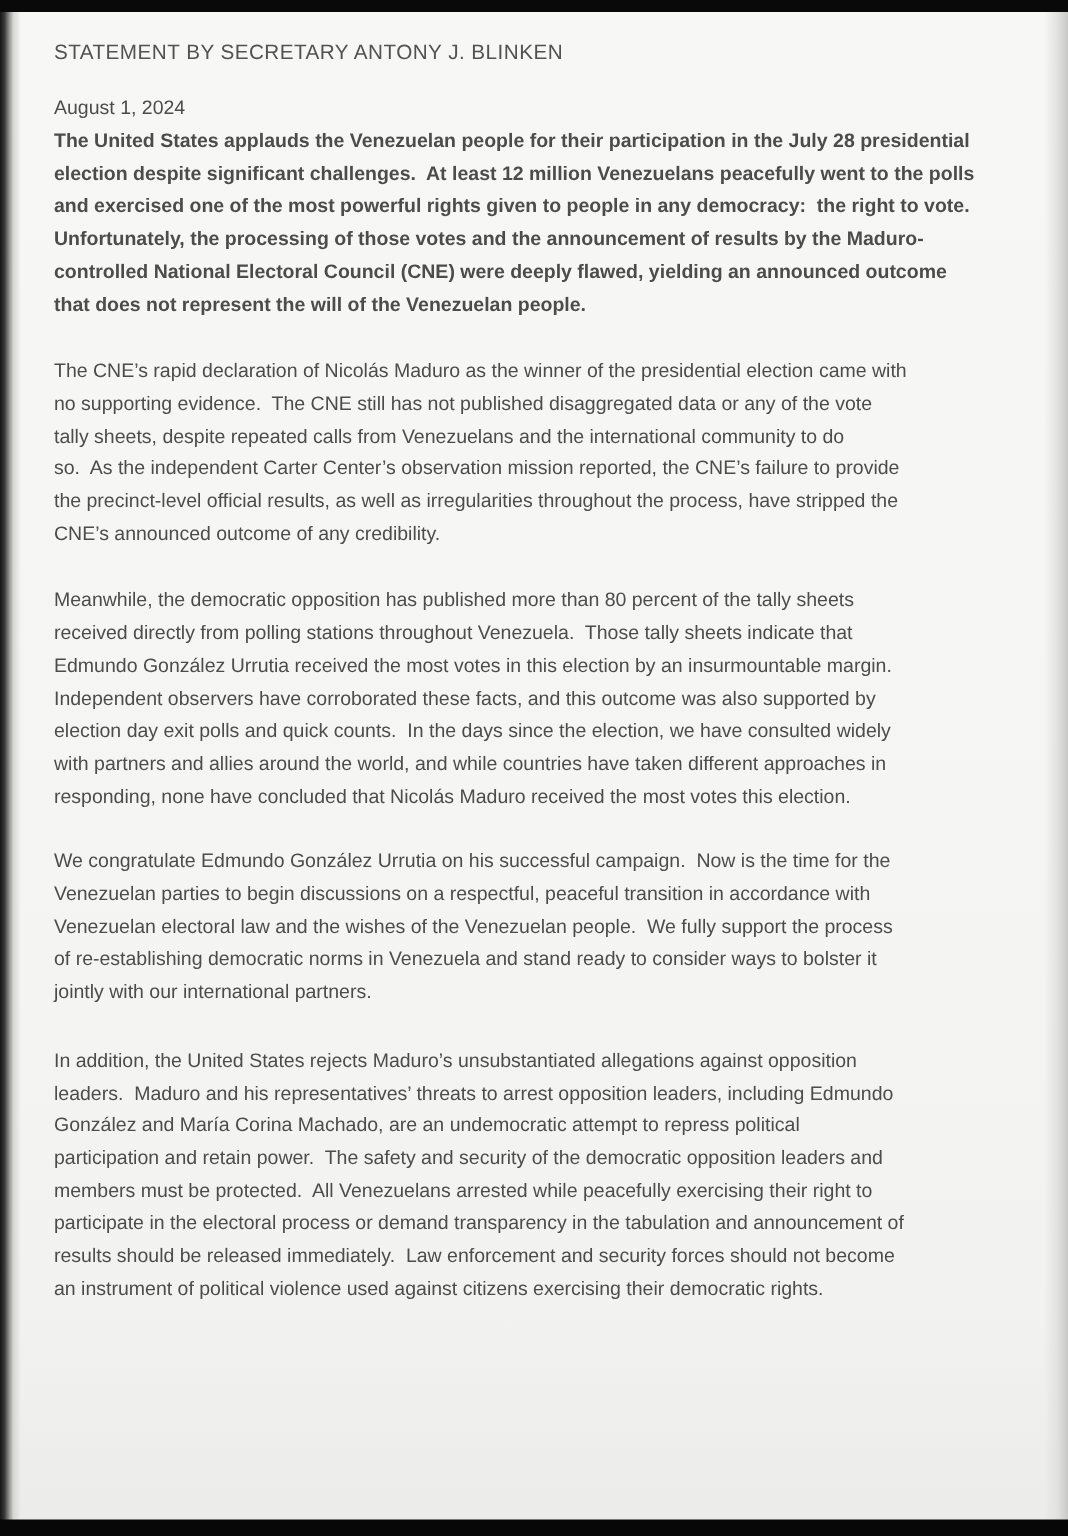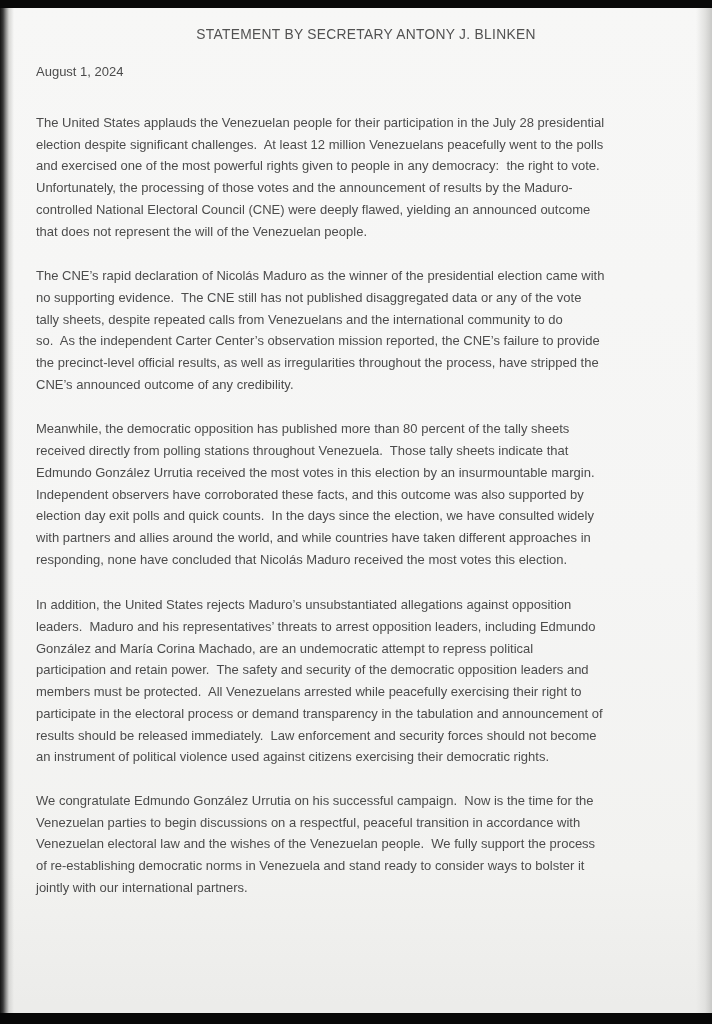--- a/index.html
+++ b/index.html
@@ -48,21 +48,20 @@
     left: 36px;
     top: 8px;
     width: 660px;
     color: #4c4c4c;
     font-size: 13px;
     line-height: 21.7px;
     filter: blur(0.3px);
   }
   .doc-title {
     margin: 16px 0 12px 0;
-    text-align: center;
     font-size: 13.8px;
     font-weight: 400;
     letter-spacing: 0.3px;
     color: #525252;
     line-height: 22px;
   }
   .doc-date {
     margin: 15px 0 0 0;
     line-height: 22px;
   }
@@ -72,21 +71,22 @@
     font-weight: 400;
     font-size: 13.2px;
     line-height: 22px;
     color: #4e4e4e;
   }
   .para {
     margin: 23px 0 0 0;
     white-space: pre;
   }
   .para.first {
-    margin-top: 29px;
+    margin-top: 0;
+    font-weight: bold;
   }
   .para.p4, .para.p5 {
     margin-top: 24px;
   }
   .para.p6 {
     margin-top: 22px;
   }
 </style>
 </head>
 <body>
@@ -107,32 +107,32 @@
 so.  As the independent Carter Center’s observation mission reported, the CNE’s failure to provide
 the precinct-level official results, as well as irregularities throughout the process, have stripped the
 CNE’s announced outcome of any credibility.</p>
     <p class="para">Meanwhile, the democratic opposition has published more than 80 percent of the tally sheets
 received directly from polling stations throughout Venezuela.  Those tally sheets indicate that
 Edmundo González Urrutia received the most votes in this election by an insurmountable margin.
 Independent observers have corroborated these facts, and this outcome was also supported by
 election day exit polls and quick counts.  In the days since the election, we have consulted widely
 with partners and allies around the world, and while countries have taken different approaches in
 responding, none have concluded that Nicolás Maduro received the most votes this election.</p>
+    <p class="para p6">We congratulate Edmundo González Urrutia on his successful campaign.  Now is the time for the
+Venezuelan parties to begin discussions on a respectful, peaceful transition in accordance with
+Venezuelan electoral law and the wishes of the Venezuelan people.  We fully support the process
+of re-establishing democratic norms in Venezuela and stand ready to consider ways to bolster it
+jointly with our international partners.</p>
     <p class="para p5">In addition, the United States rejects Maduro’s unsubstantiated allegations against opposition
 leaders.  Maduro and his representatives’ threats to arrest opposition leaders, including Edmundo
 González and María Corina Machado, are an undemocratic attempt to repress political
 participation and retain power.  The safety and security of the democratic opposition leaders and
 members must be protected.  All Venezuelans arrested while peacefully exercising their right to
 participate in the electoral process or demand transparency in the tabulation and announcement of
 results should be released immediately.  Law enforcement and security forces should not become
 an instrument of political violence used against citizens exercising their democratic rights.</p>
-    <p class="para p6">We congratulate Edmundo González Urrutia on his successful campaign.  Now is the time for the
-Venezuelan parties to begin discussions on a respectful, peaceful transition in accordance with
-Venezuelan electoral law and the wishes of the Venezuelan people.  We fully support the process
-of re-establishing democratic norms in Venezuela and stand ready to consider ways to bolster it
-jointly with our international partners.</p>
   </div>
 </div>
 
 <div class="edge-left"></div>
 <div class="edge-right"></div>
 <div class="bar-top"></div>
 <div class="bar-bottom"></div>
 
 </body></html>

